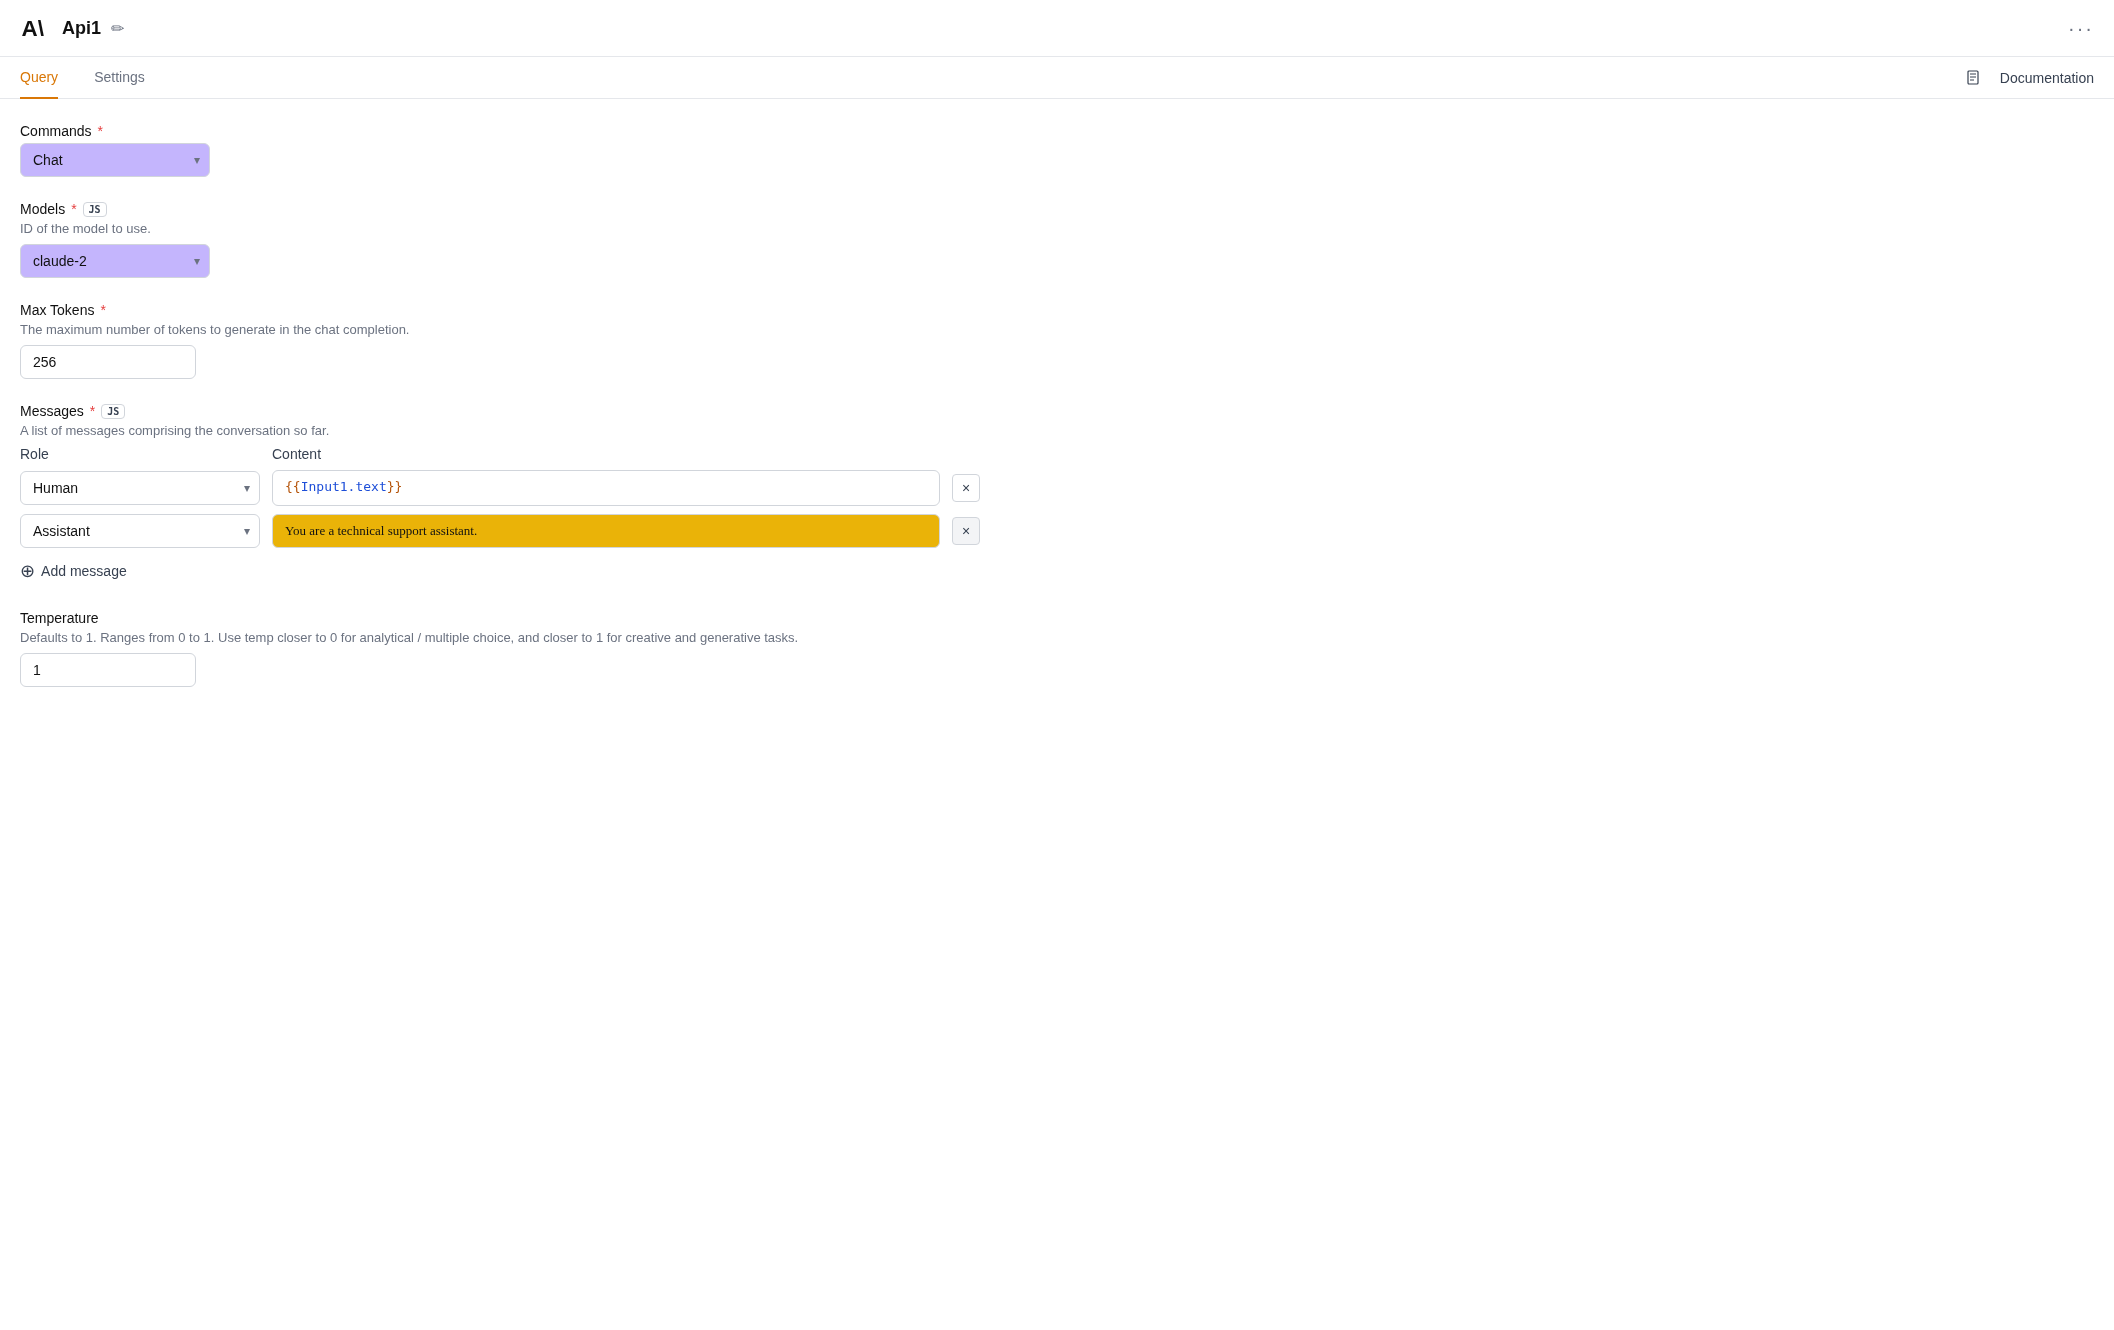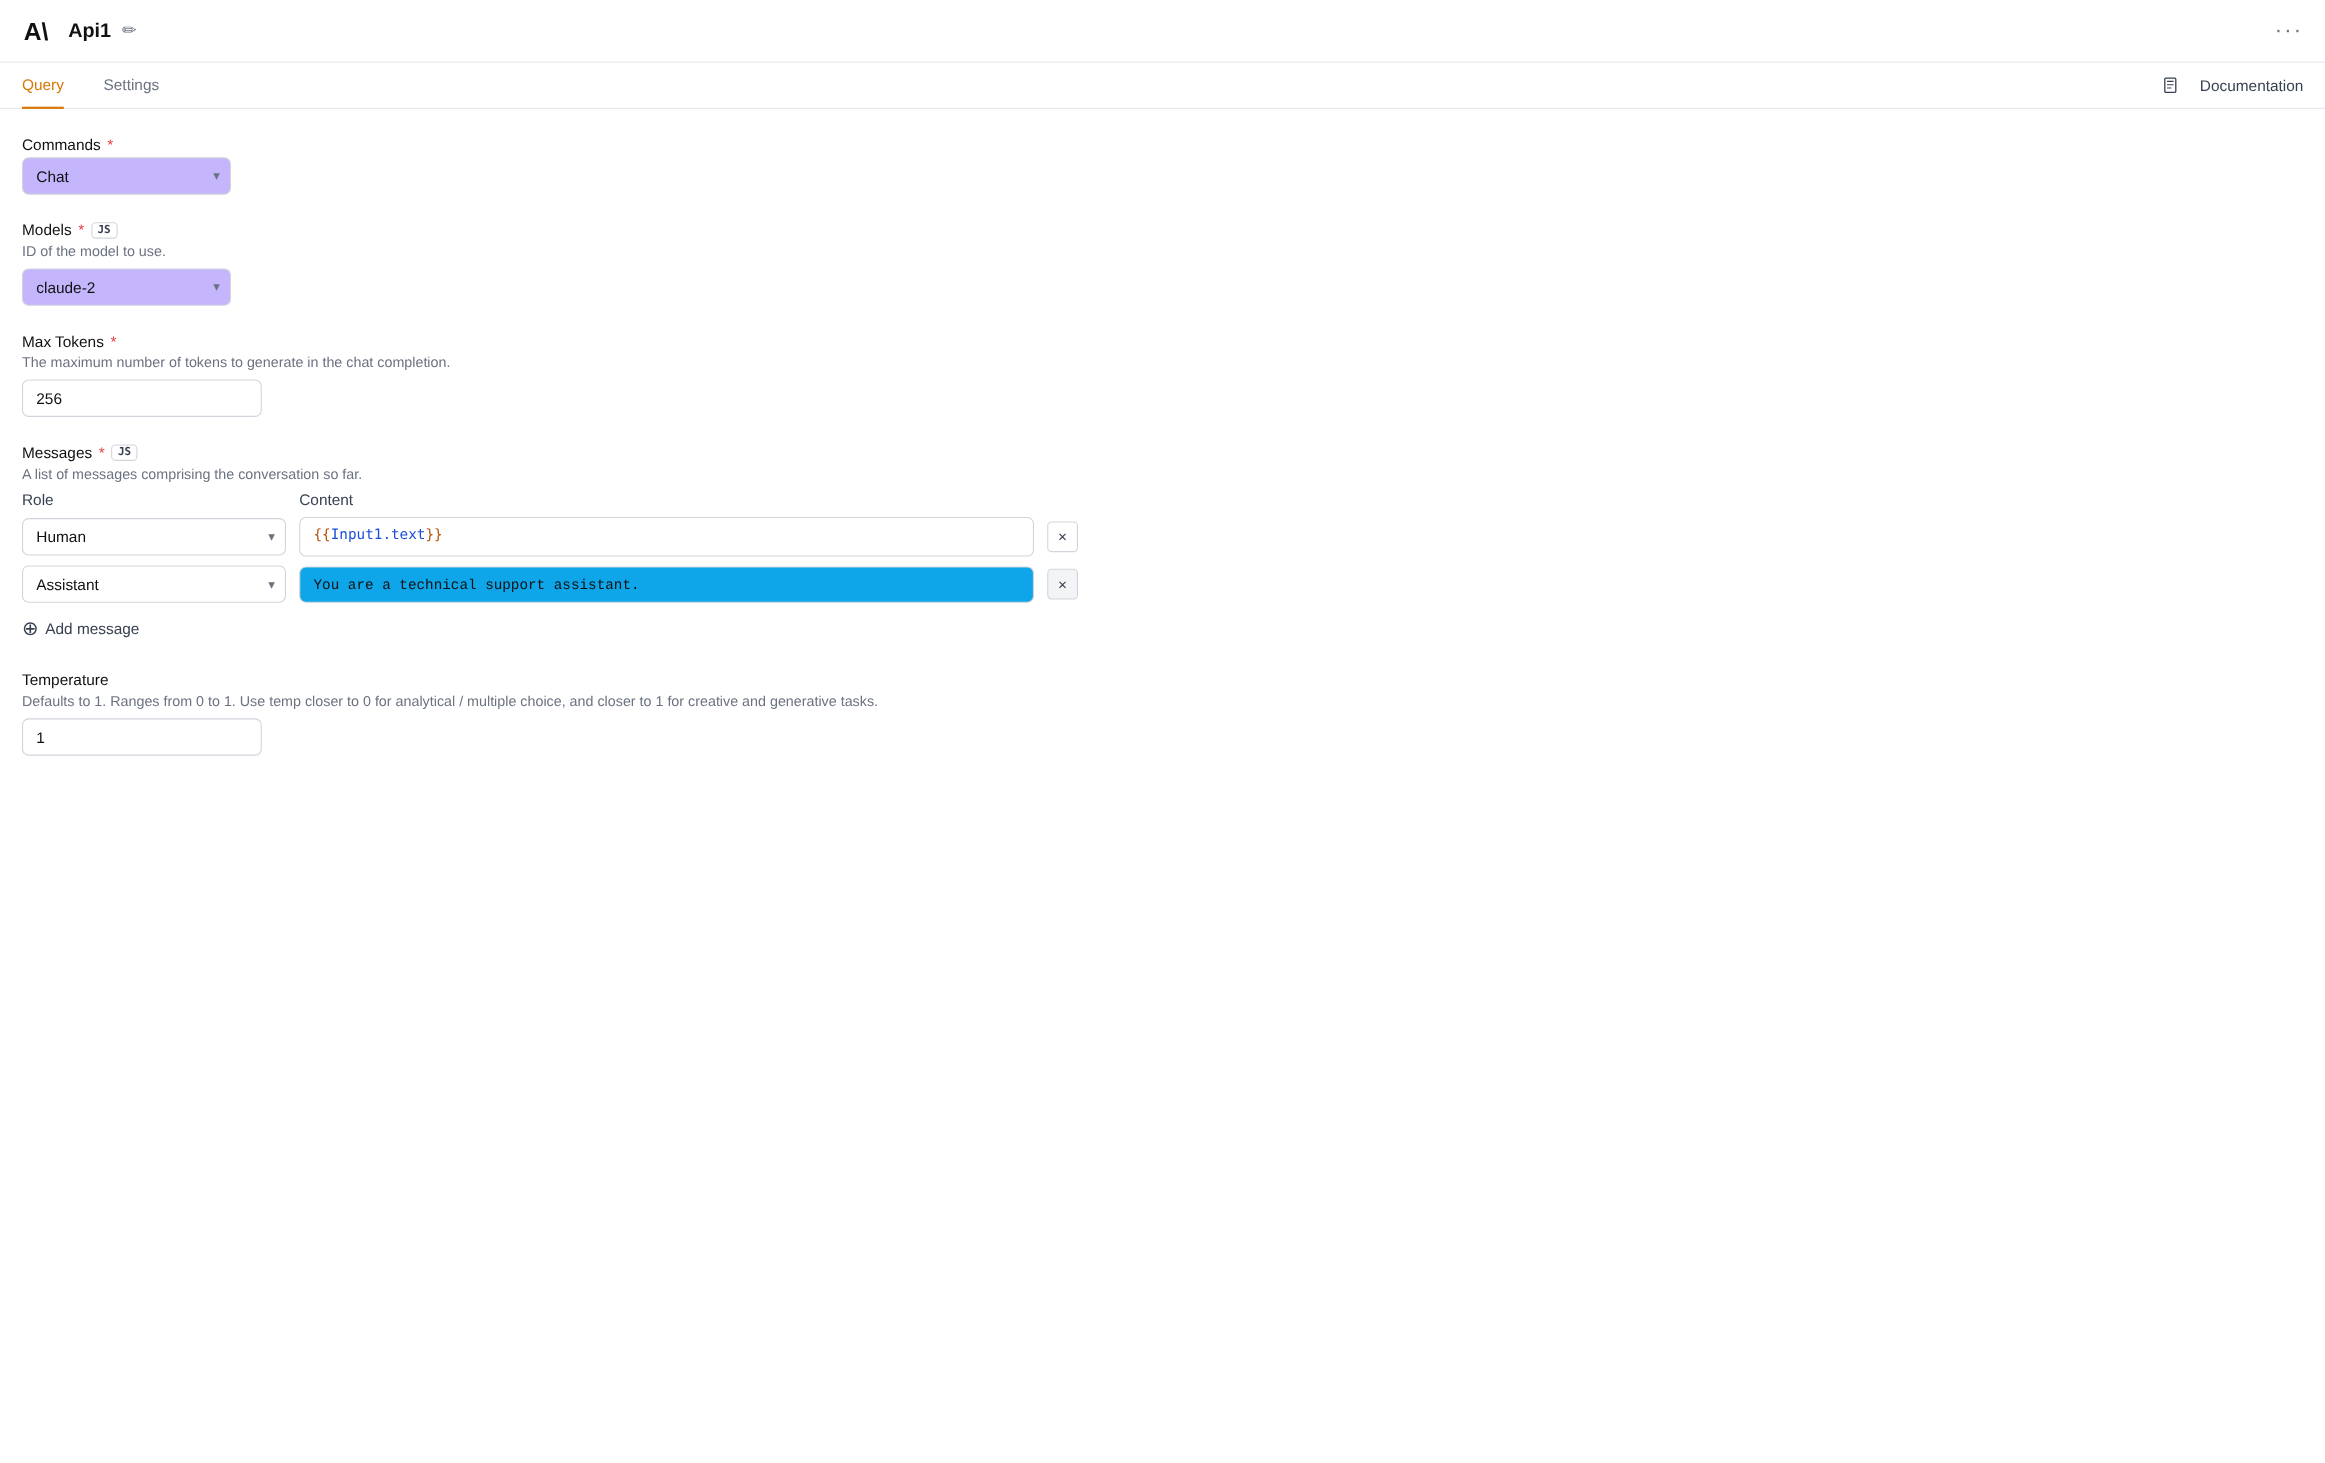--- a/index.html
+++ b/index.html
@@ -154,21 +154,21 @@
       font-size: 12px;
     }
 
     .text-input {
       background: #fff;
       border: 1px solid #d1d5db;
       border-radius: 6px;
       padding: 8px 12px;
       font-size: 14px;
       color: #111;
-      width: 218px;
+      width: 176px;
       outline: none;
     }
 
     .messages-header {
       display: grid;
       grid-template-columns: 240px 1fr;
       gap: 12px;
       margin-bottom: 8px;
     }
 
@@ -251,26 +251,26 @@
       margin-top: 4px;
       margin-bottom: 24px;
     }
 
     .add-icon {
       font-size: 18px;
       color: #374151;
     }
 
     .assistant-content {
-      background: #0ea5e9;
+      background: #eab308;
       border: 1px solid #d1d5db;
       border-radius: 6px;
       padding: 8px 12px;
       font-size: 13px;
-      font-family: Liberation Mono, monospace;
+      font-family: Liberation Serif, serif;
       width: 100%;
       color: #111;
     }
   </style>
 </head>
 <body>
 
 <div class="header">
   <div class="header-left">
     <svg class="logo-icon" viewBox="0 0 40 40" fill="none" xmlns="http://www.w3.org/2000/svg">

